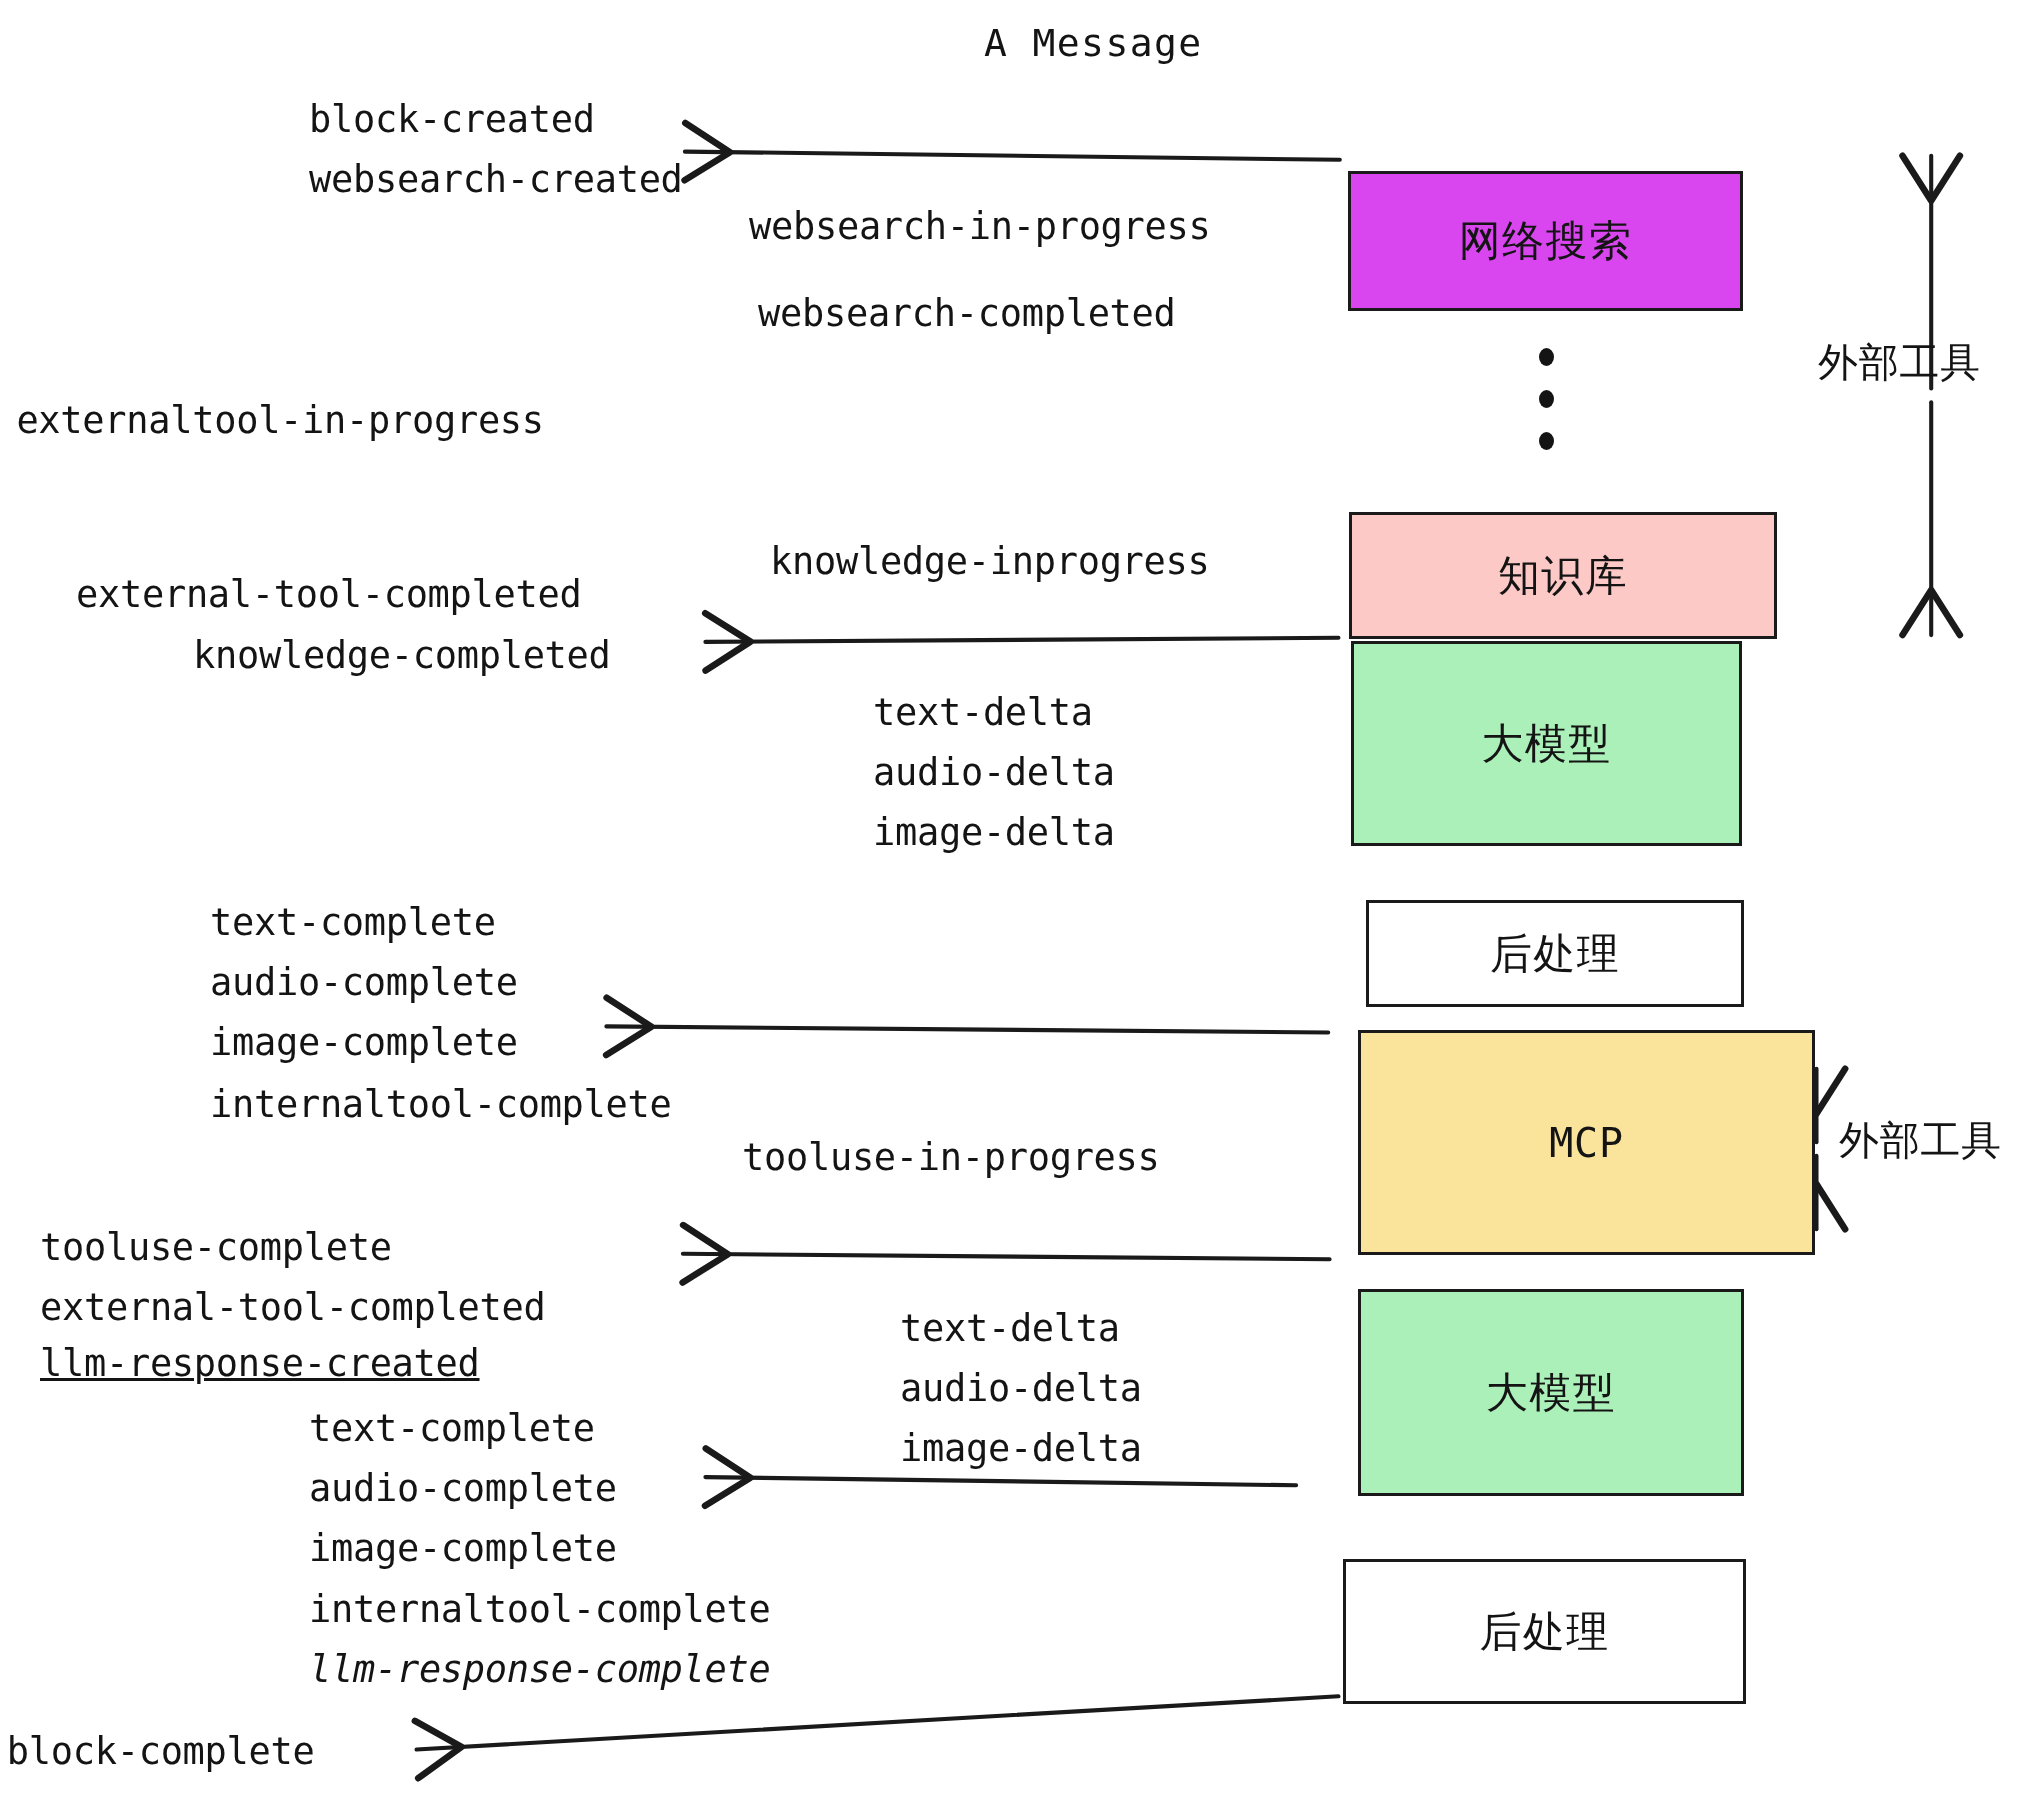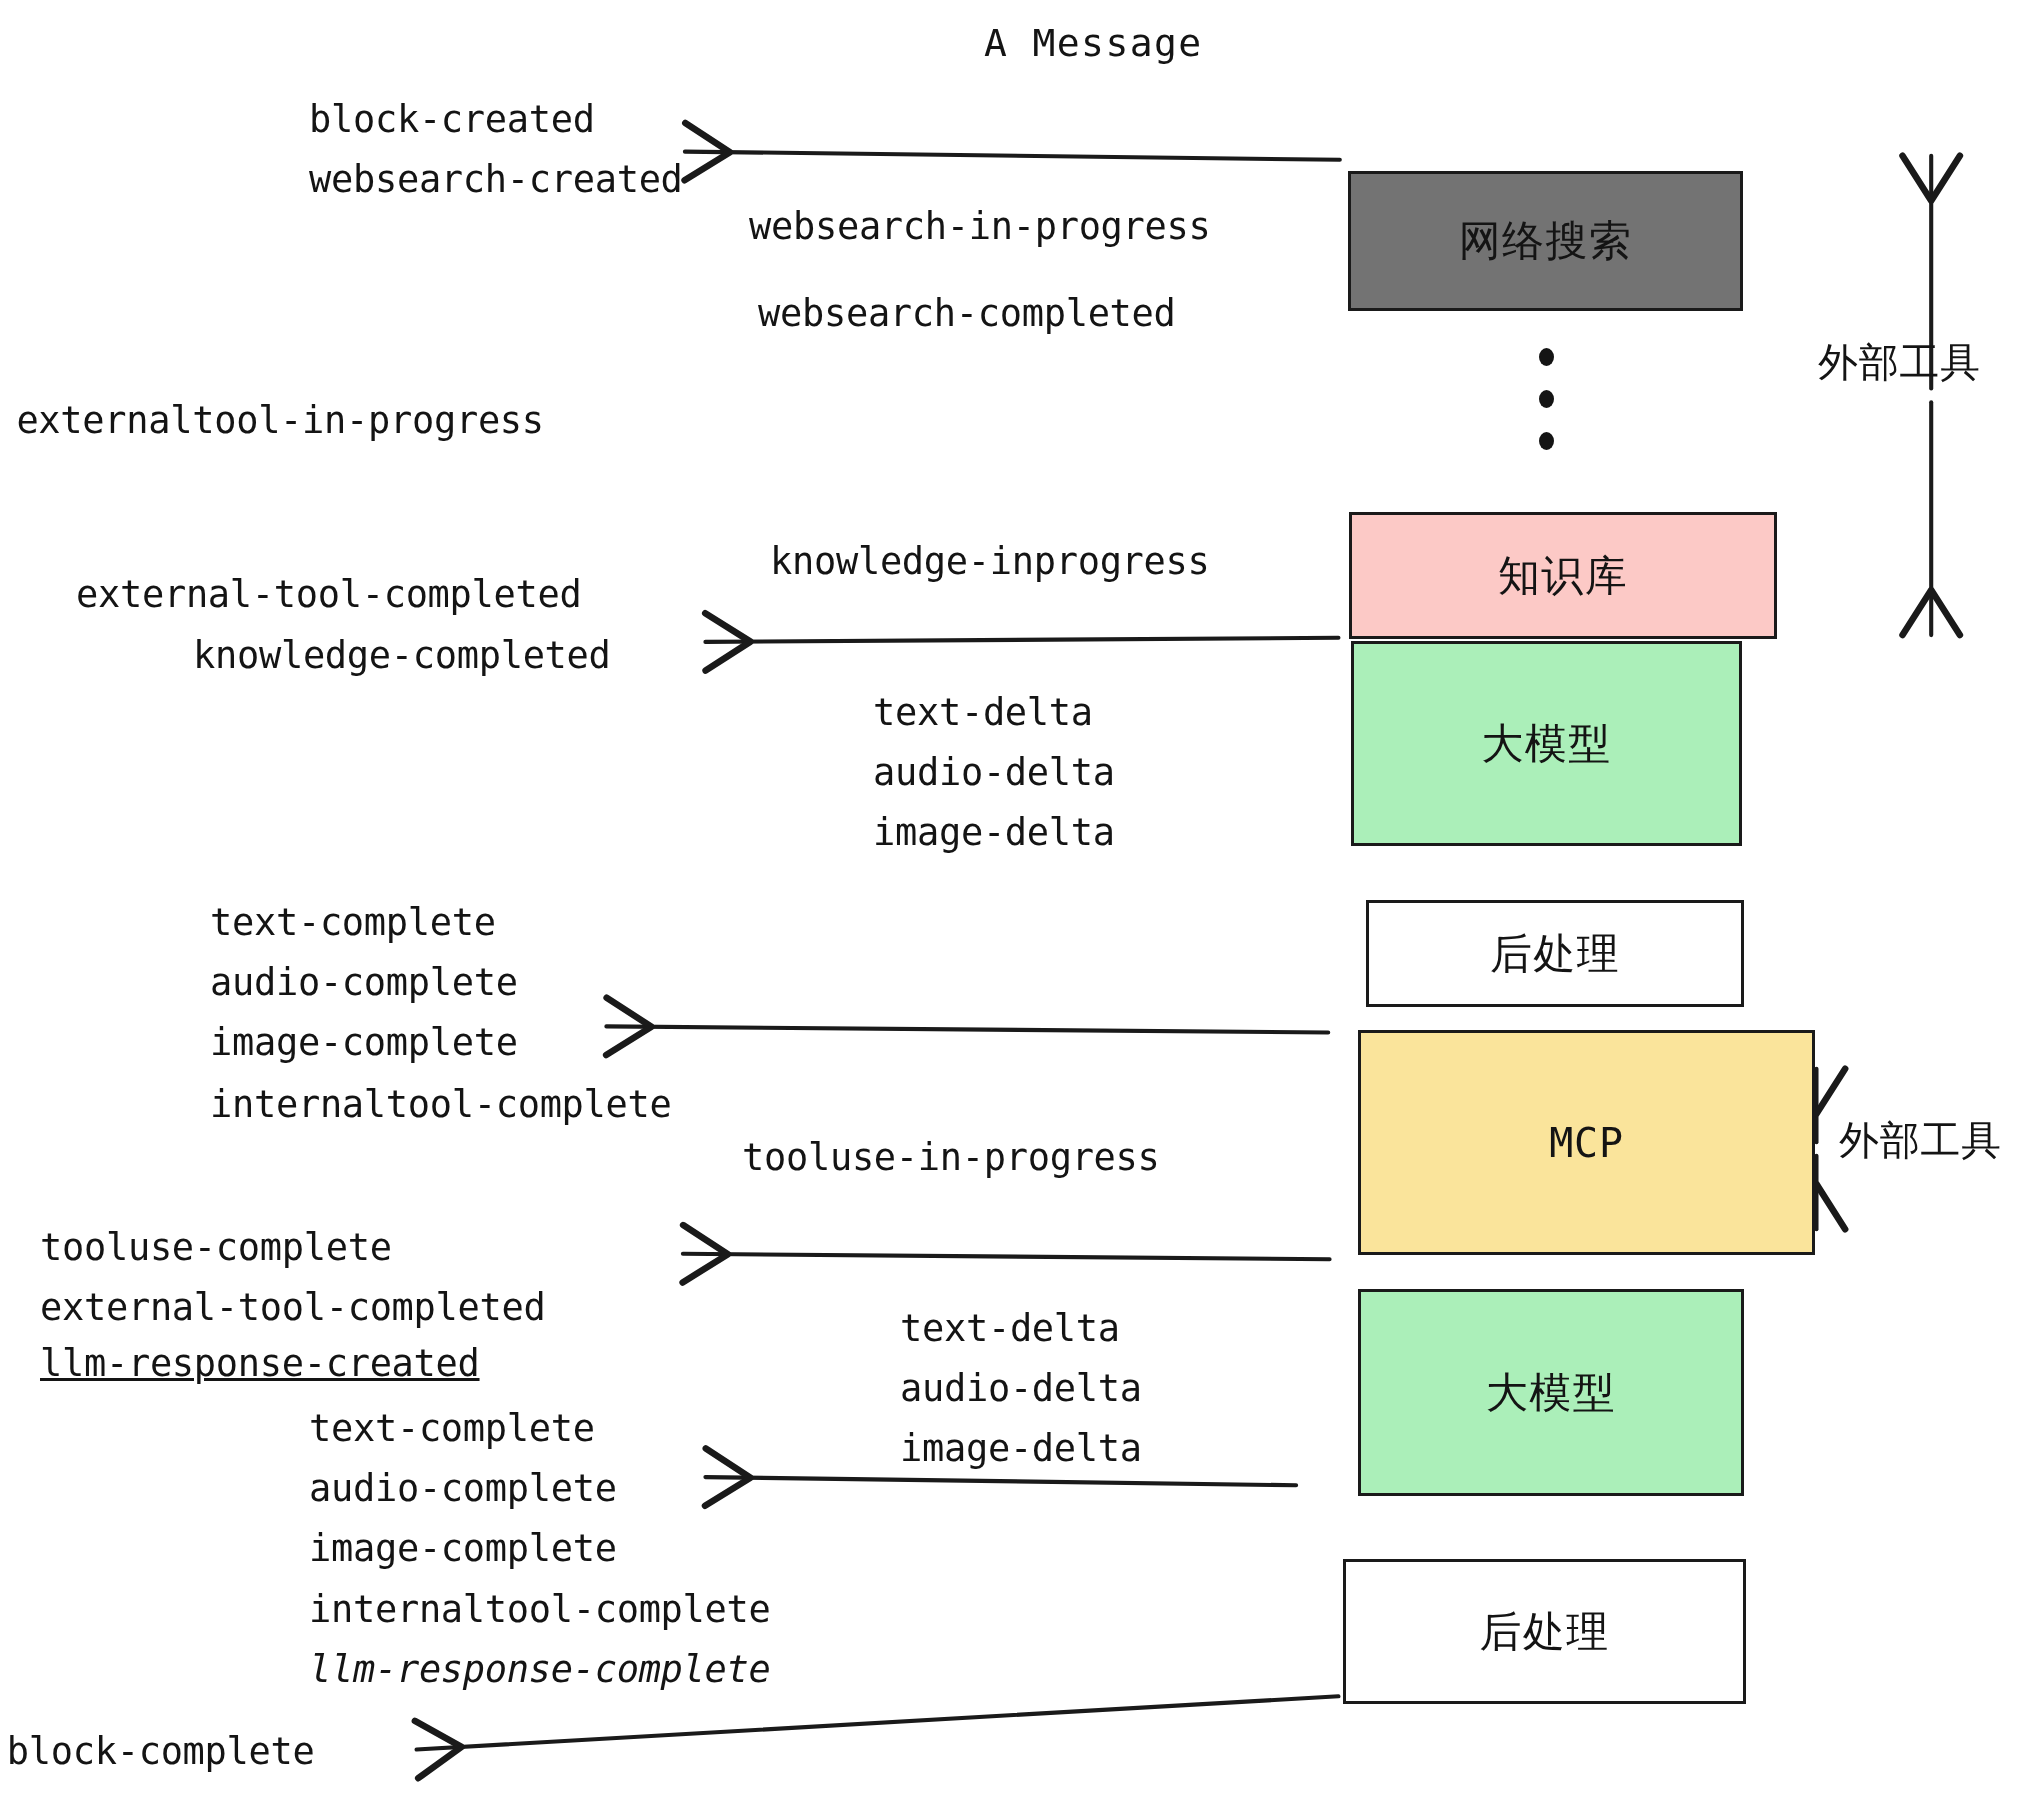--- a/index.html
+++ b/index.html
@@ -110,21 +110,21 @@
       </g>
     <g id="bidir-group" stroke="#1a1a1a" stroke-width="6" fill="none" stroke-linecap="round">
         <line x1="2828" y1="569" x2="2828" y2="228" marker-end="url(#ahv-up)"></line>
         <line x1="2828" y1="589" x2="2828" y2="930" marker-end="url(#ahv-up)"></line>
         <line x1="2660" y1="1672.5" x2="2660" y2="1565" marker-end="url(#ahv-up)"></line>
         <line x1="2660" y1="1692.5" x2="2660" y2="1800" marker-end="url(#ahv-up)"></line>
       </g>
   </svg>
 
   <div id="nodes-layer">
-      <div class="node" style="left: 1348px; top: 171px; width: 395px; height: 140px; background: #737373; border-color: rgb(26, 26, 26);">
+      <div class="node" style="left: 1348px; top: 171px; width: 395px; height: 140px; background: #d946ef; border-color: rgb(26, 26, 26);">
         <span class="node-label">网络搜索</span>
       </div>
       <div class="node" style="left: 1349px; top: 512px; width: 428px; height: 127px; background: rgb(252, 201, 198); border-color: rgb(26, 26, 26);">
         <span class="node-label">知识库</span>
       </div>
       <div class="node" style="left: 1351px; top: 641px; width: 391px; height: 205px; background: rgb(171, 239, 185); border-color: rgb(26, 26, 26);">
         <span class="node-label">大模型</span>
       </div>
       <div class="node" style="left: 1366px; top: 900px; width: 378px; height: 107px; background: rgb(255, 255, 255); border-color: rgb(26, 26, 26);">
         <span class="node-label">后处理</span>

